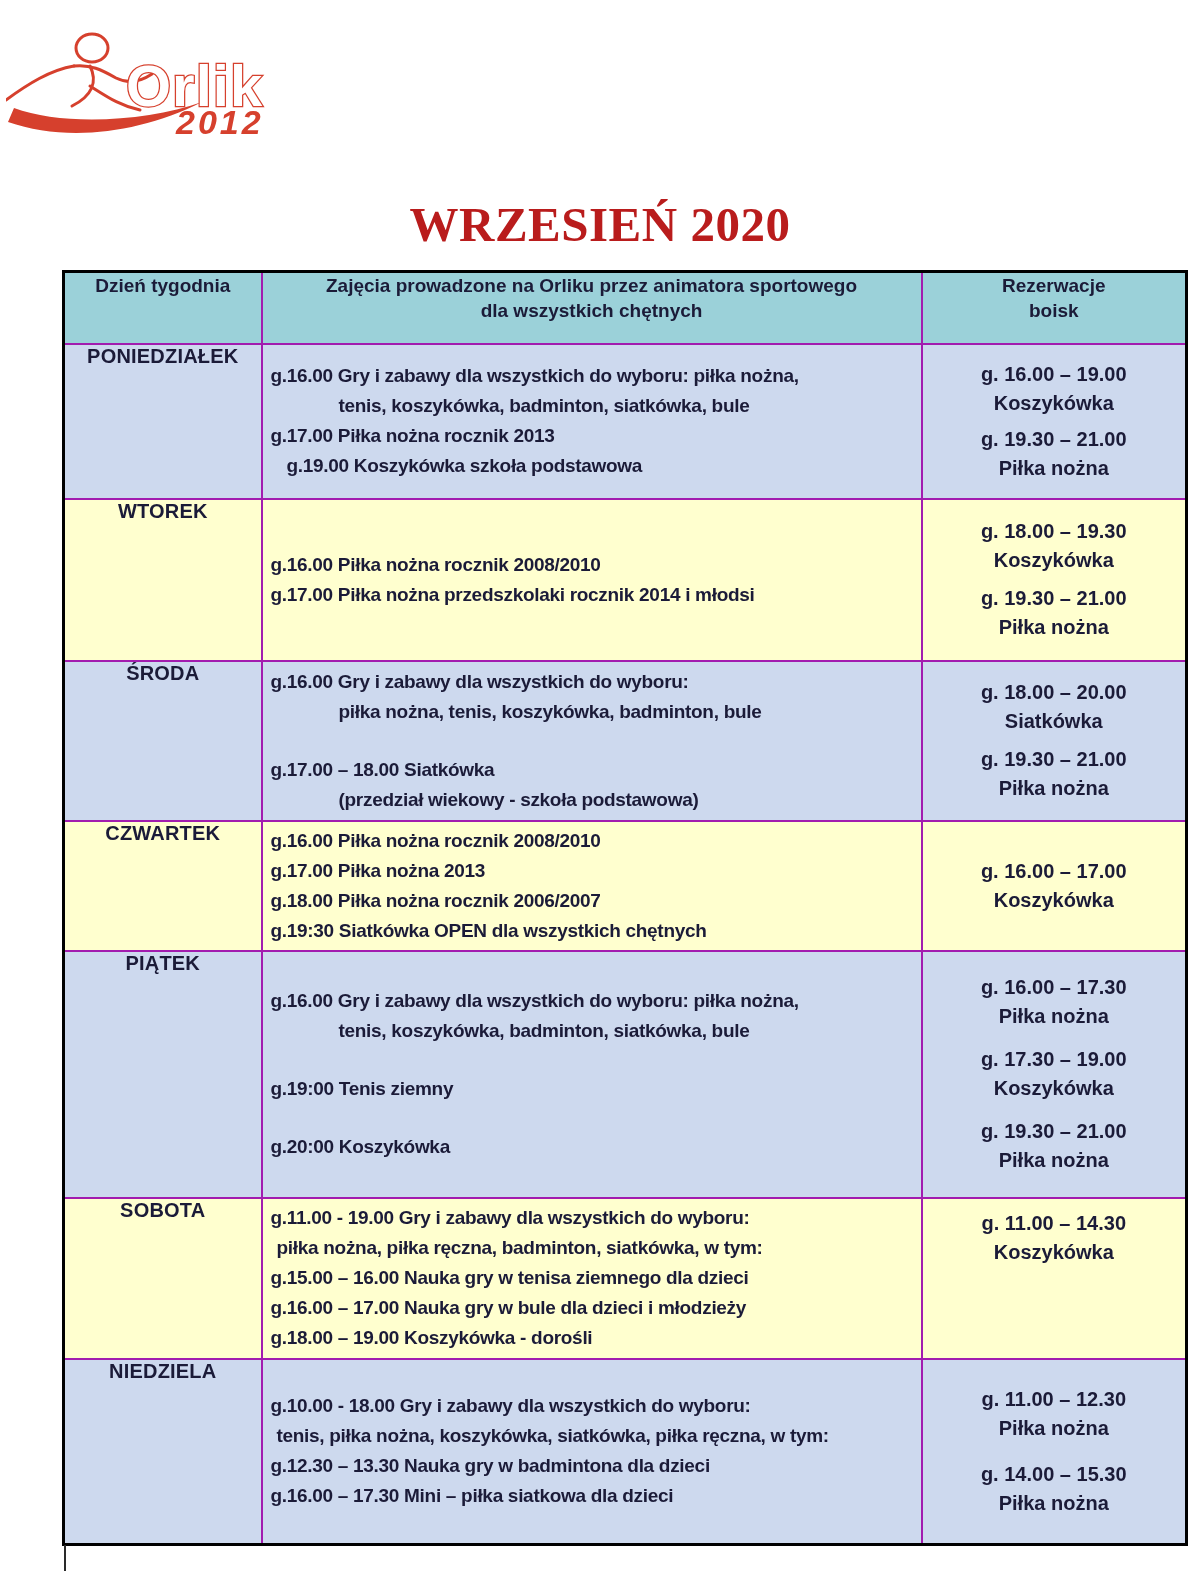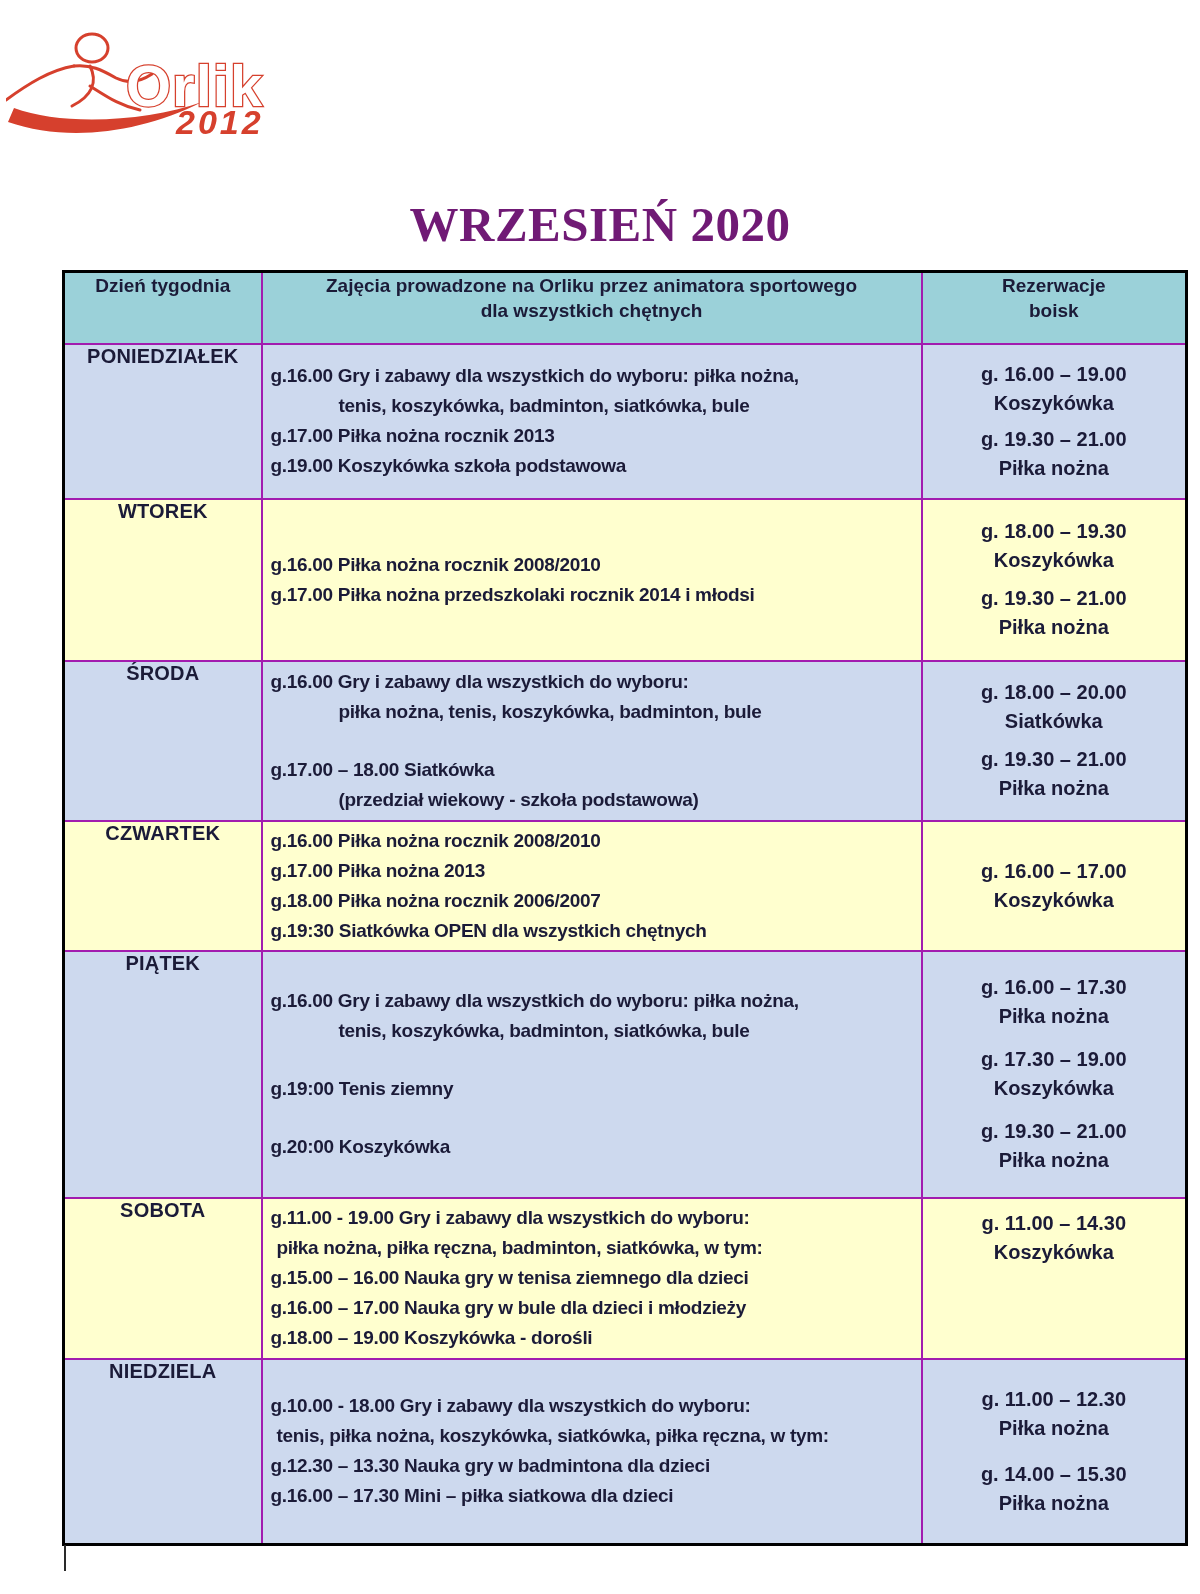--- a/index.html
+++ b/index.html
@@ -16,21 +16,21 @@
   
   .title-wrap { position:absolute; top:110px; left:0; width:100%; text-align:center; }
   .title {
     display:inline-block; font-family:"Liberation Serif", serif;
     font-size:60px; font-weight:bold; letter-spacing:1px; color:#0d0d0d;
     border-bottom:7px solid #0d0d0d; padding:0 6px 4px 6px; line-height:1.05;
   }
   .subtitle-wrap { position:absolute; top:196px; left:0; width:100%; text-align:center; }
   .subtitle {
     display:inline-block; font-family:"Liberation Serif", serif;
-    font-size:49px; font-weight:bold; color:#701a75; letter-spacing:0.5px;
+    font-size:49px; font-weight:bold; color:#b91c1c; letter-spacing:0.5px;
   }
   
   table.schedule {
     position:absolute; left:62px; top:270px; width:1123px;
     border-collapse:collapse; table-layout:fixed;
     border:3px solid #000;
   }
   table.schedule th, table.schedule td {
     border:2px solid #a21caf; overflow:hidden; vertical-align:top; padding:0;
   }
@@ -118,21 +118,21 @@
         </tr>
     </thead>
     <tbody id="table-body">
         <tr class="tone-blue">
           <td class="day">PONIEDZIAŁEK</td>
           <td>
             <div class="act-inner">
               <div class="line" style="margin-left: 0px;">g.16.00 Gry i zabawy dla wszystkich do wyboru: piłka nożna,</div>
               <div class="line" style="margin-left: 68px;">tenis, koszykówka, badminton, siatkówka, bule</div>
               <div class="line" style="margin-left: 0px;">g.17.00 Piłka nożna rocznik 2013</div>
-              <div class="line" style="margin-left: 0px;">g.19.00 Koszykówka szkoła podstawowa</div>
+              <div class="line" style="margin-left: 16px;">g.19.00 Koszykówka szkoła podstawowa</div>
             </div>
           </td>
           <td>
             <div class="res-inner">
               <div class="res-entry">
                 <div>g. 16.00 – 19.00</div>
                 <div>Koszykówka</div>
               </div>
               <div class="res-entry">
                 <div>g. 19.30 – 21.00</div>

